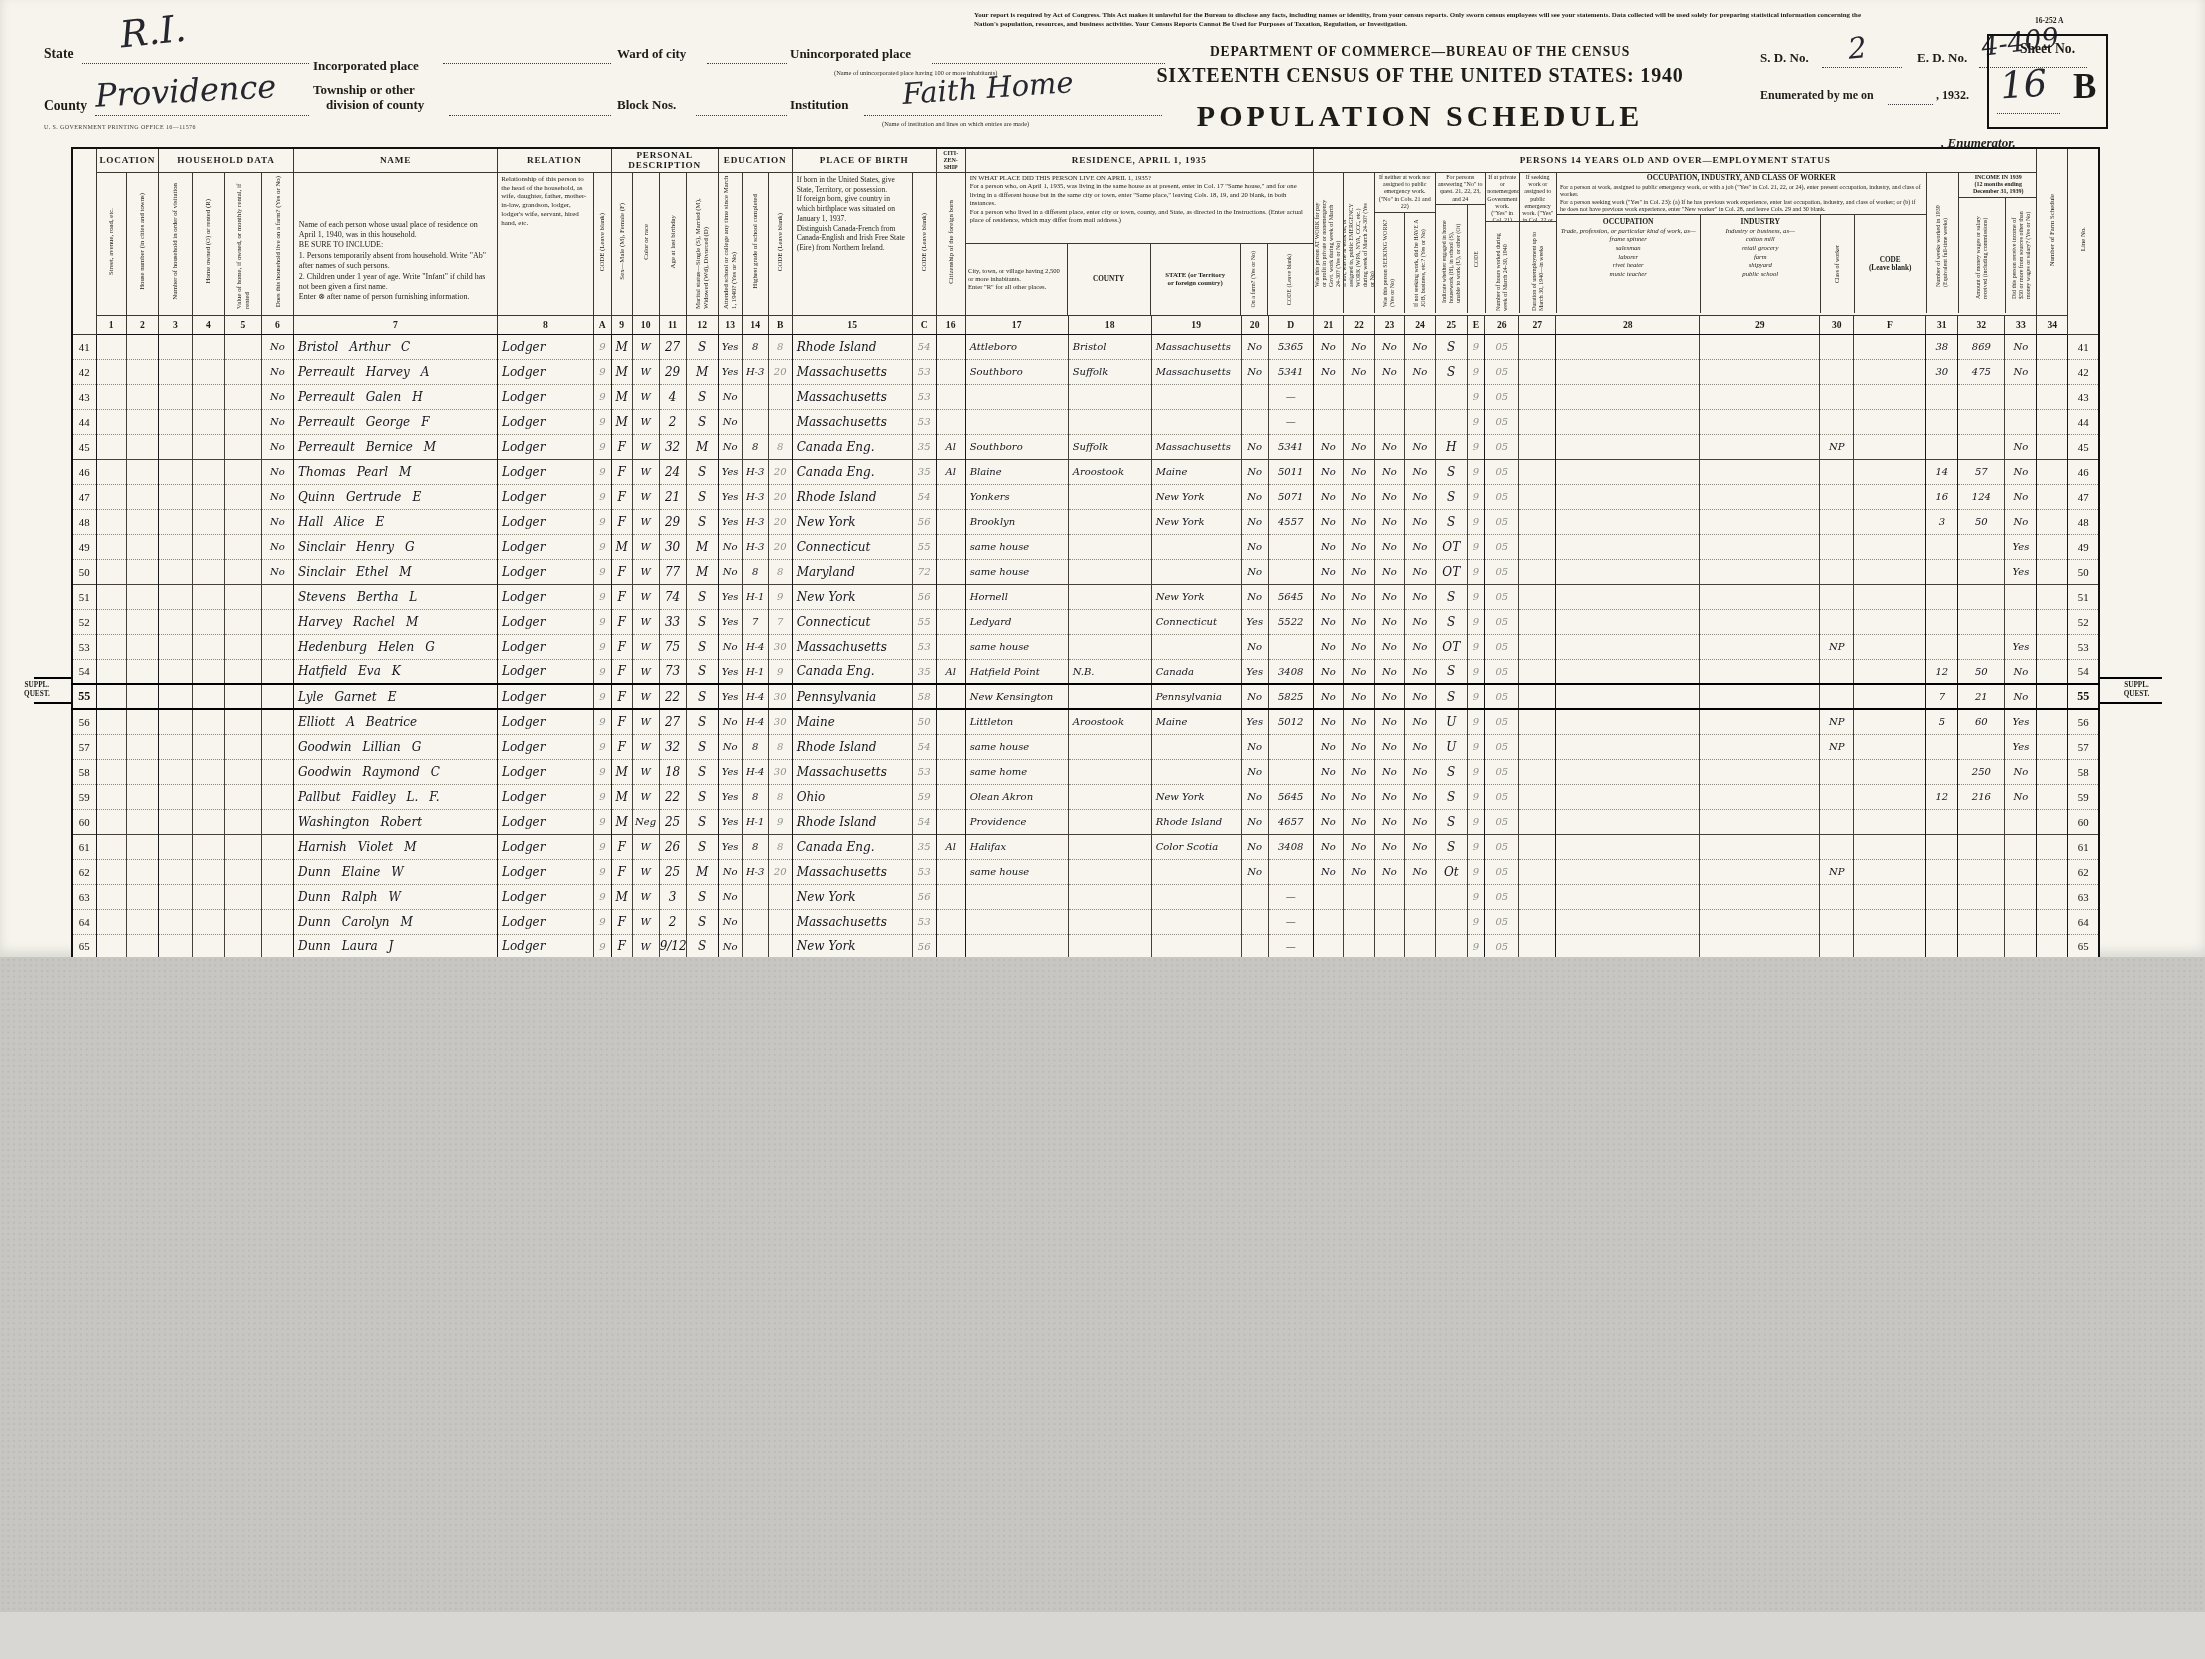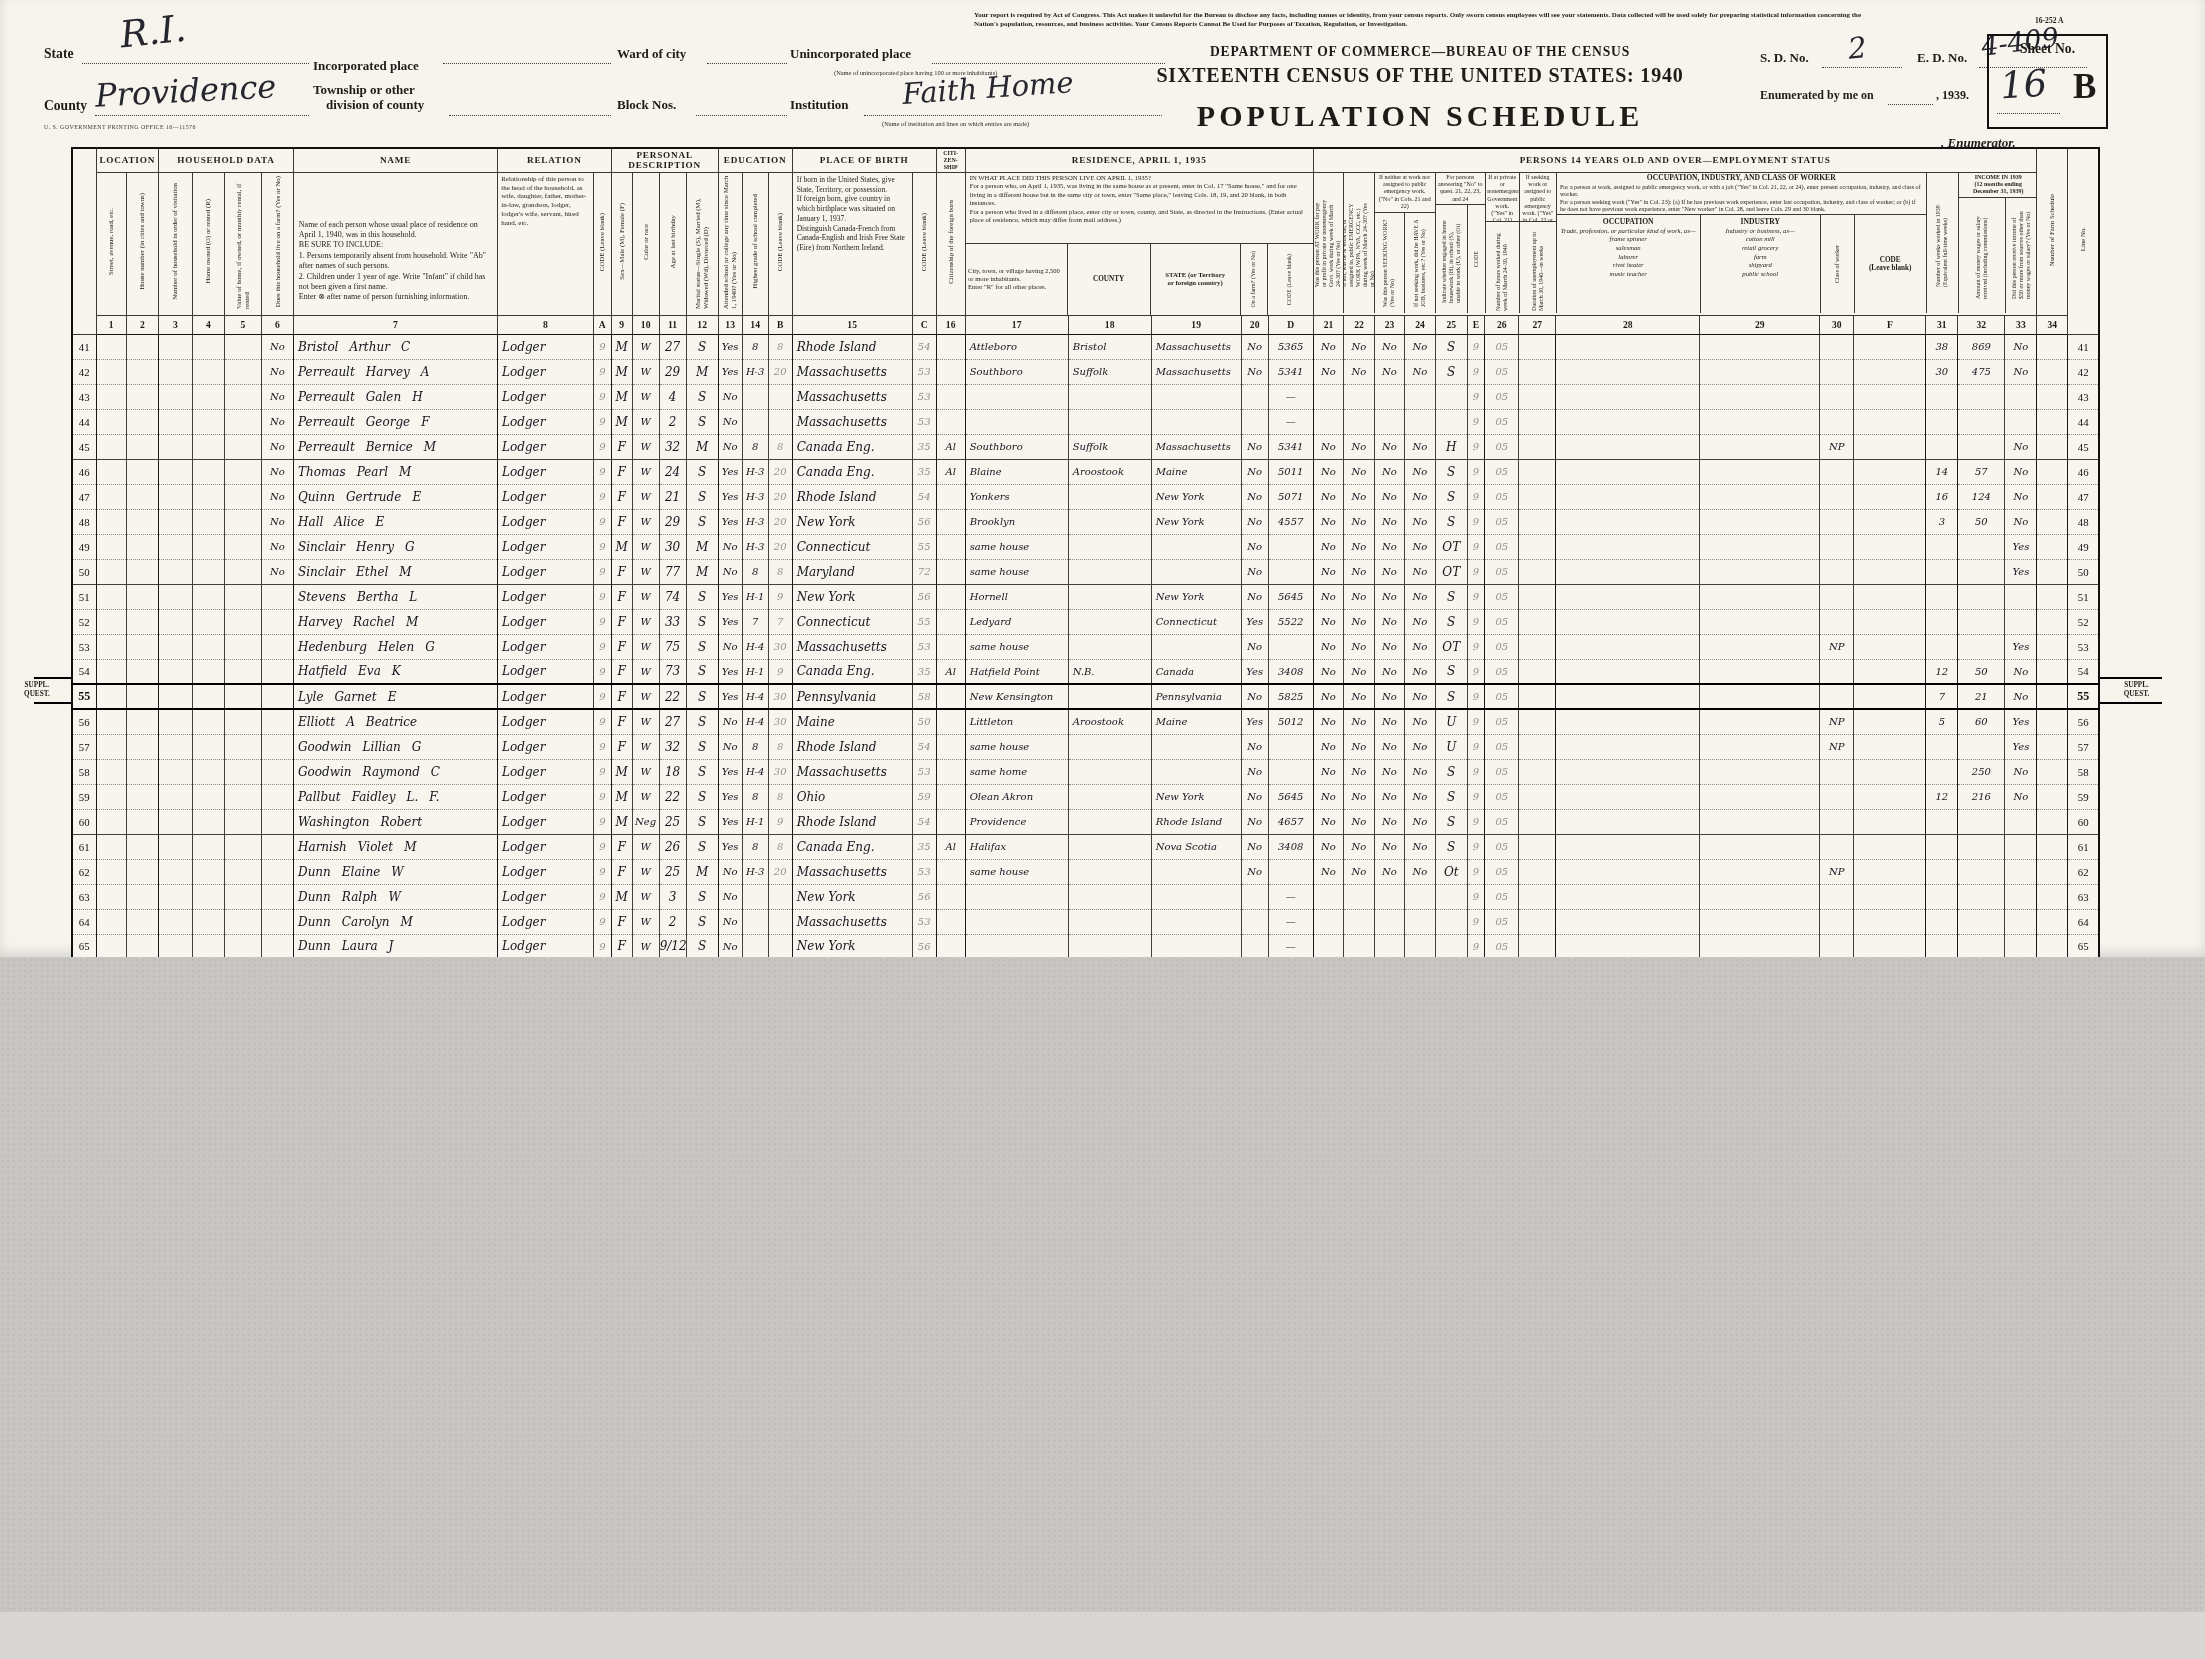--- a/index.html
+++ b/index.html
@@ -118,21 +118,21 @@
 
   <span class="ph tiny9b" style="left:2035px;top:16px">16-252 A</span>
   <span class="ph lbl2" style="left:1760px;top:50px">S. D. No.</span>
   <span class="dots" style="left:1822px;top:67px;width:80px"></span>
   <span class="ph script" style="left:1848px;top:30.5px;font-size:29px;transform:rotate(-5deg)">2</span>
   <span class="ph lbl2" style="left:1917px;top:50px">E. D. No.</span>
   <span class="dots" style="left:1979px;top:67px;width:108px"></span>
   <span class="ph script" style="left:1981px;top:26px;font-size:27px;transform:rotate(-7deg)">4-409</span>
   <span class="ph lbl3" style="left:1760px;top:88px">Enumerated by me on</span>
   <span class="dots" style="left:1888px;top:104px;width:45px"></span>
-  <span class="ph lbl3" style="left:1936px;top:88px">, 1939.</span>
+  <span class="ph lbl3" style="left:1936px;top:88px">, 1932.</span>
   <div class="sheetbox">
     <div style="text-align:center;font-size:13.6px;font-weight:bold;margin-top:4.8px">Sheet No.</div>
     <span class="ph script" style="left:11.2px;top:27px;font-size:37px;transform:rotate(-4deg)">16</span>
     <span class="dots" style="left:8px;top:77px;width:63px"></span>
     <span class="ph" style="right:9.6px;top:30.5px;font-size:35px;font-weight:bold">B</span>
   </div>
   <span class="dots" style="left:1760px;top:149px;width:178px"></span>
   <span class="ph" style="left:1941px;top:135px;font-size:13px;font-style:italic;font-weight:bold">, Enumerator.</span>
 
   <div class="suppl-tag" style="left:6.4px;top:681px">
@@ -1318,21 +1318,21 @@
             <td class="hw">26</td>
             <td class="hw">S</td>
             <td class="hw sm hl">Yes</td>
             <td class="hw sm">8</td>
             <td class="pc">8</td>
             <td class="hw lt hl">Canada Eng.</td>
             <td class="pc">35</td>
             <td class="hw sm hl">Al</td>
             <td class="hw lt sm hl">Halifax</td>
             <td class="hw lt sm"></td>
-            <td class="hw lt sm">Nova Scotia</td>
+            <td class="hw lt sm">Color Scotia</td>
             <td class="hw sm">No</td>
             <td class="hw sm">3408</td>
             <td class="hw sm hl">No</td>
             <td class="hw sm">No</td>
             <td class="hw sm">No</td>
             <td class="hw sm">No</td>
             <td class="hw">S</td>
             <td class="pc">9</td>
             <td class="pc hl">05</td>
             <td></td>

